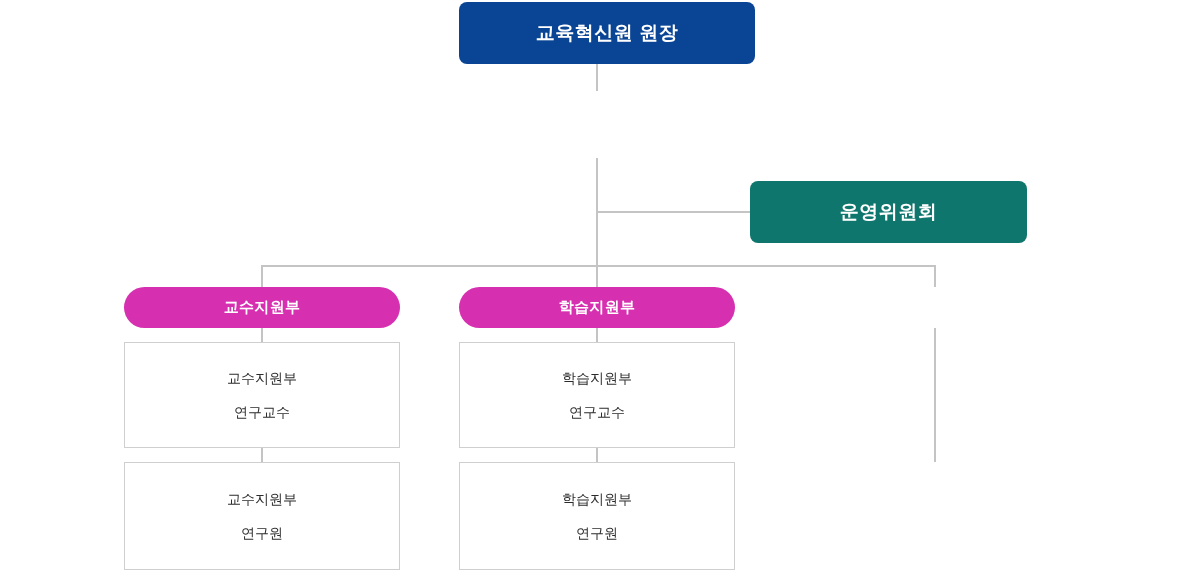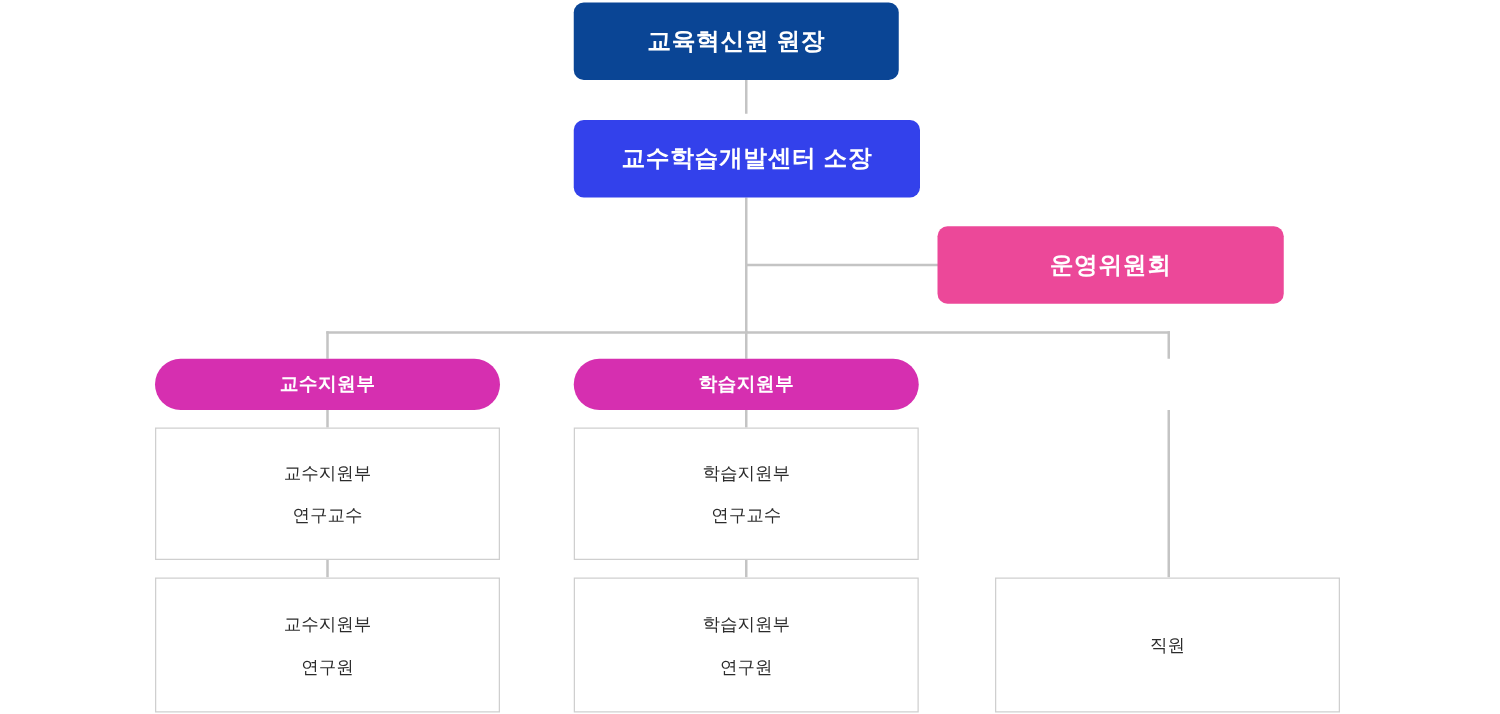--- a/index.html
+++ b/index.html
@@ -52,21 +52,21 @@
     background: #3341eb;
     border-radius: 8px;
     color: #ffffff;
     font-size: 19px;
     font-weight: bold;
     letter-spacing: .5px;
   }
 
   
   .node-committee {
-    background: #ec4899;
+    background: #0f766e;
     border-radius: 8px;
     color: #ffffff;
     font-size: 19px;
     font-weight: bold;
     letter-spacing: .5px;
   }
 
   
   .node-dept {
     background: #d62fb0;
@@ -108,27 +108,24 @@
   <div class="conn conn-v" style="left:261px; top:328px; height:15px;"></div>
 
   <div class="conn conn-v" style="left:261px; top:448px; height:14px;"></div>
 
   <div class="conn conn-v" style="left:596px; top:328px; height:15px;"></div>
 
   <div class="conn conn-v" style="left:596px; top:448px; height:14px;"></div>
 
   <div class="conn conn-v" style="left:934px; top:328px; height:134px;"></div>
 
-  <div class="node node-root" style="left:459px; top:2px; width:260px; height:62px;">
+  <div class="node node-root" style="left:459px; top:2px; width:296px; height:62px;">
     <span>교육혁신원 원장</span>
   </div>
 
-  <div class="node node-center" style="left:459px; top:96px; width:277px; height:62px;">
-    <span>교수학습개발센터 소장</span>
-  </div>
 
   <div class="node node-committee" style="left:750px; top:181px; width:277px; height:62px;">
     <span>운영위원회</span>
   </div>
 
   <div class="node node-dept" style="left:124px; top:287px; width:276px; height:41px;">
     <span>교수지원부</span>
   </div>
 
   <div class="node node-dept" style="left:459px; top:287px; width:276px; height:41px;">
@@ -149,17 +146,14 @@
   <div class="node node-staff" style="left:124px; top:462px; width:276px; height:108px;">
     <span class="line1">교수지원부</span>
     <span class="line2">연구원</span>
   </div>
 
   <div class="node node-staff" style="left:459px; top:462px; width:276px; height:108px;">
     <span class="line1">학습지원부</span>
     <span class="line2">연구원</span>
   </div>
 
-  <div class="node node-staff" style="left:796px; top:462px; width:276px; height:108px;">
-    <span>직원</span>
-  </div>
 
 </div>
 
 </body></html>

